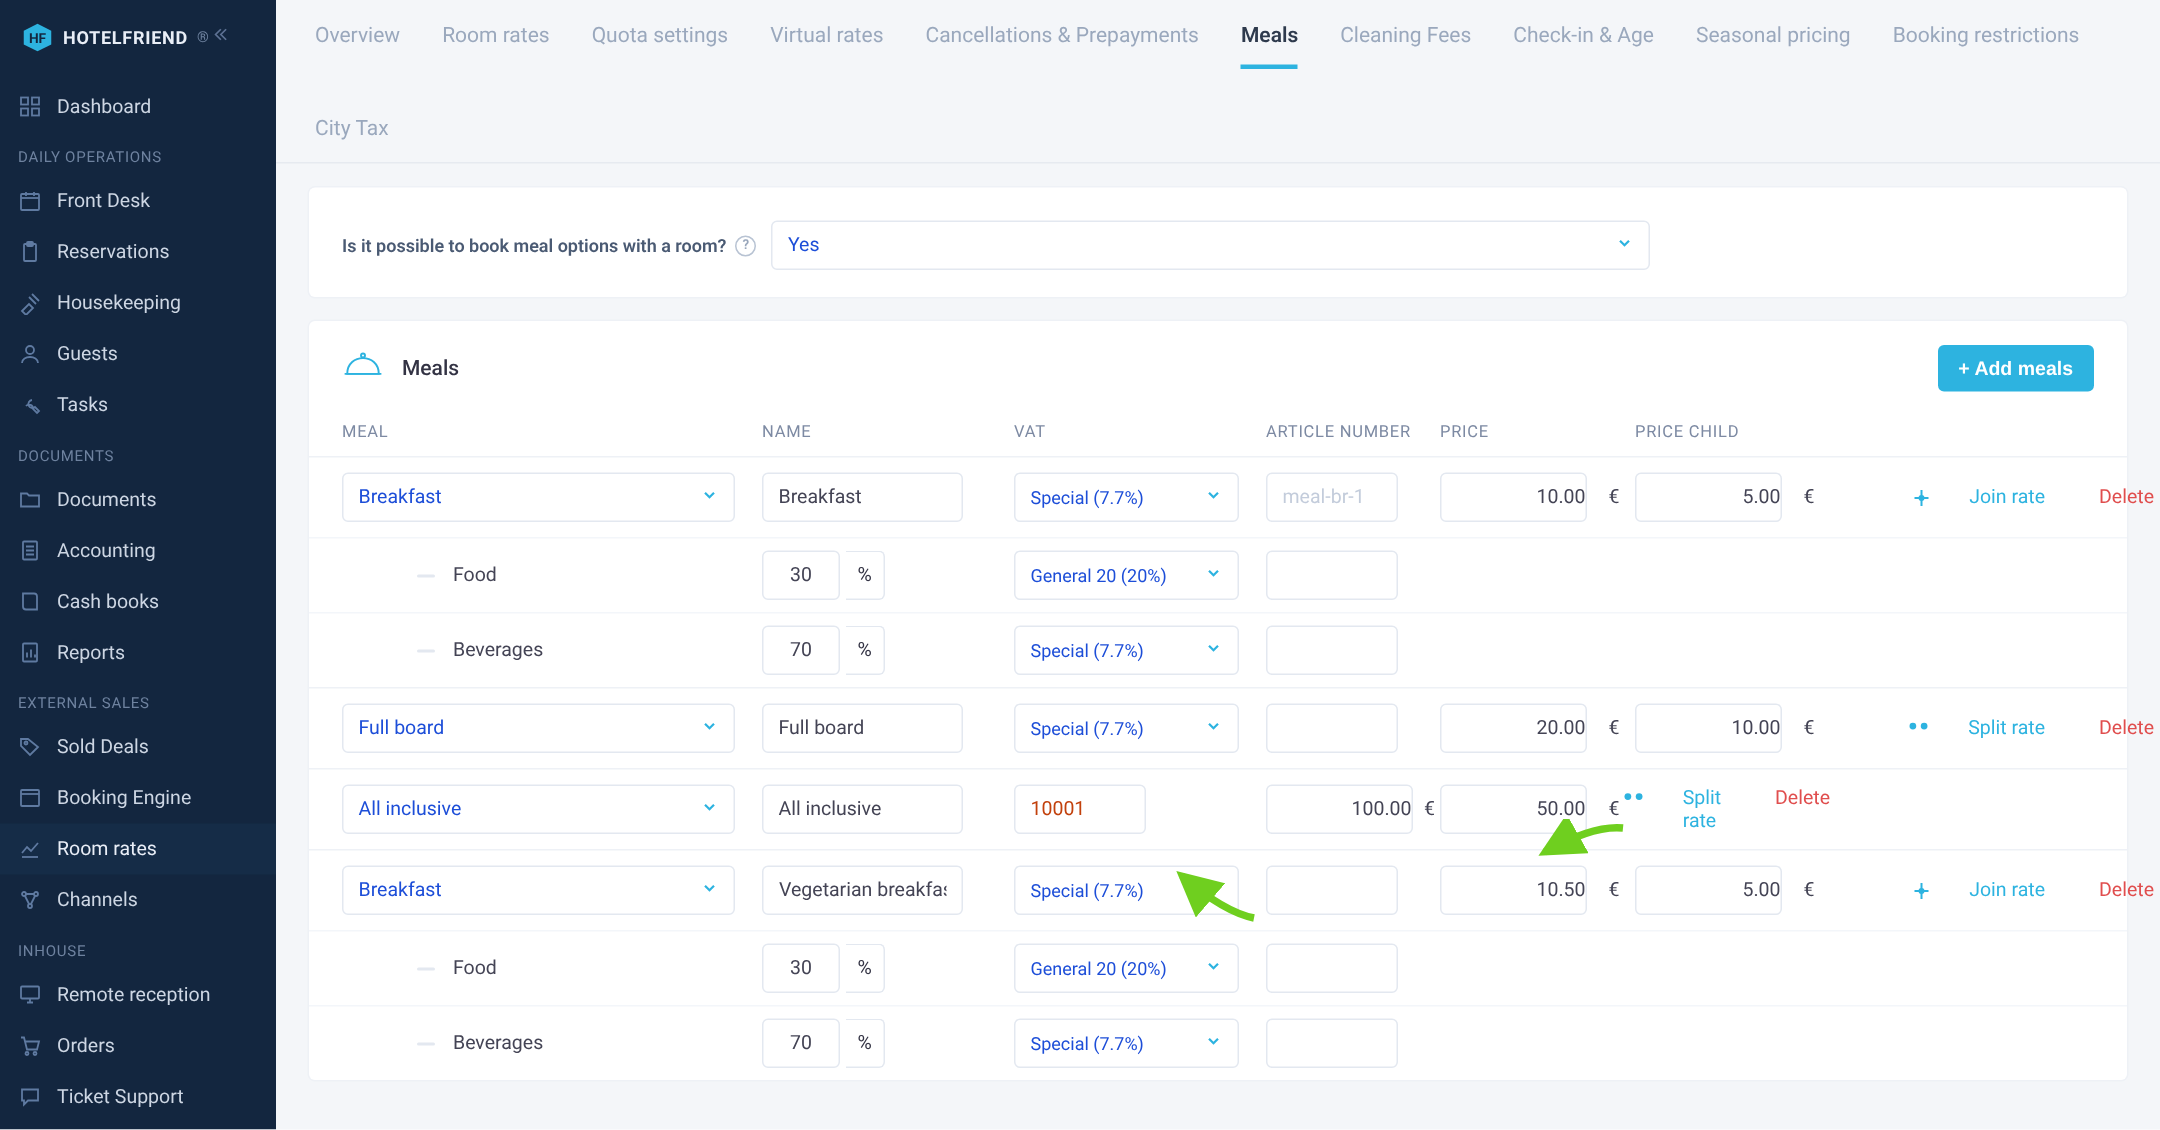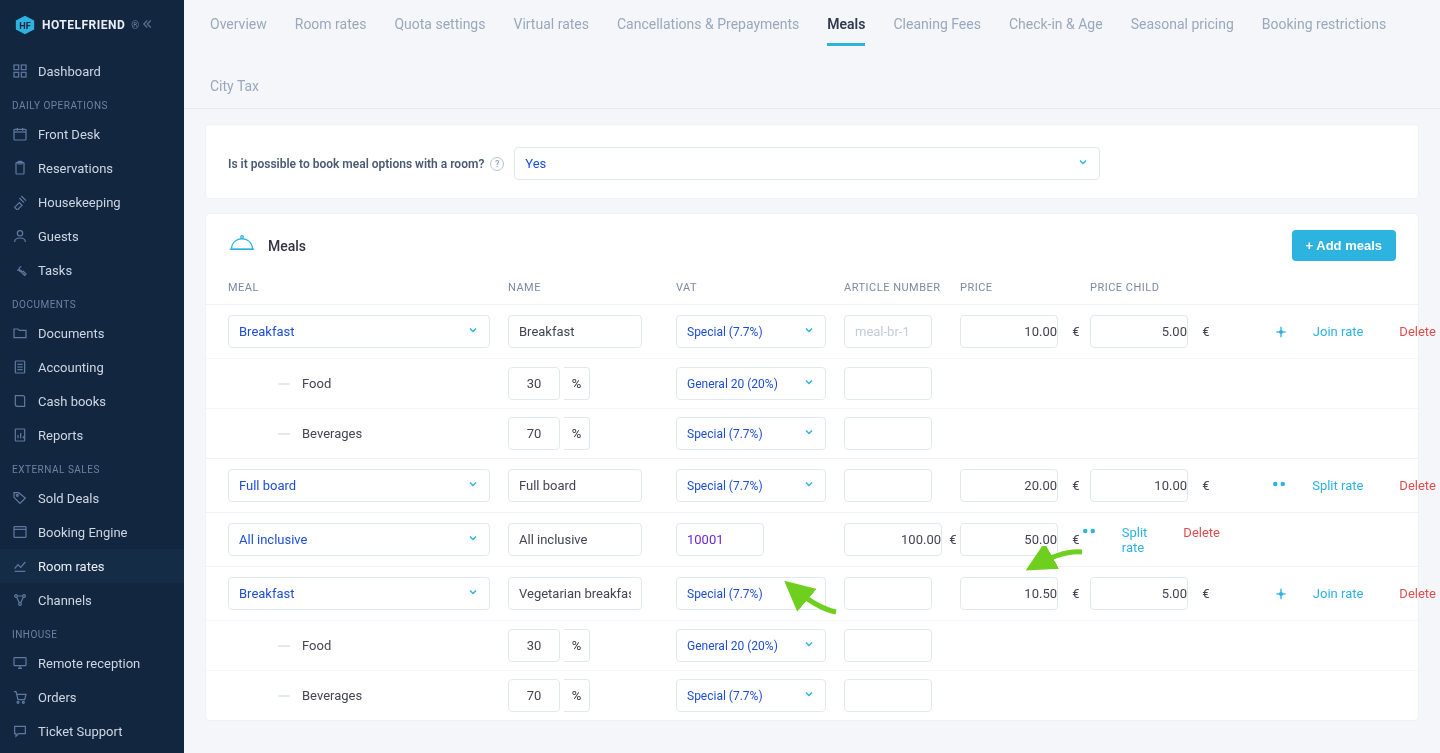--- a/index.html
+++ b/index.html
@@ -41,21 +41,21 @@
   .cloche-icon { color: #2db3e0; }
   .add-btn { background: #2db3e0; color: #fff; border: none; border-radius: 4px; padding: 8px 14px; font-size: 13px; font-weight: 700; cursor: pointer; }
 
   .grid-header { display: grid; grid-template-columns: 280px 168px 168px 116px 130px 130px 216px; align-items: center; padding: 6px 22px 10px 22px; color: #7d8aa3; font-size: 11px; letter-spacing: .5px; }
   .grid-header > div { text-transform: uppercase; }
 
   .meal-row { display: grid; grid-template-columns: 280px 168px 168px 116px 130px 130px 216px; align-items: center; gap: 0; padding: 10px 22px; border-top: 1px solid #eef1f6; }
   .meal-select { width: 262px; }
   .name-input { width: 134px; height: 33px; border: 1px solid #e3e8f0; border-radius: 4px; padding: 0 10px; font-size: 13px; color: #445; }
   .vat-select { width: 150px; font-size: 12px; }
-  .article-input { width: 88px; font-size: 13px; color: #6d28d9; }
+  .article-input { width: 88px; font-size: 13px; color: #c2410c; }
   .article-input.placeholder { color: #bfc9d8; }
   .price-cell { display: flex; align-items: center; gap: 4px; }
   .price-input { width: 98px; height: 33px; border: 1px solid #e3e8f0; border-radius: 4px; text-align: right; font-size: 13px; color: #445; }
   .unit { width: 28px; text-align: center; color: #445; }
   .actions { display: flex; align-items: flex-start; gap: 24px; justify-content: flex-end; }
   .rate-icon { color: #2db3e0; display: inline-flex; }
   .link { color: #2db3e0; font-size: 13px; cursor: pointer; }
   .delete { color: #e04e4e; font-size: 13px; cursor: pointer; margin-left: 12px; }
 
   .sub-row { display: grid; grid-template-columns: 280px 168px 168px 116px 130px 130px 216px; align-items: center; padding: 8px 22px; border-top: 1px solid #f3f6fa; }

